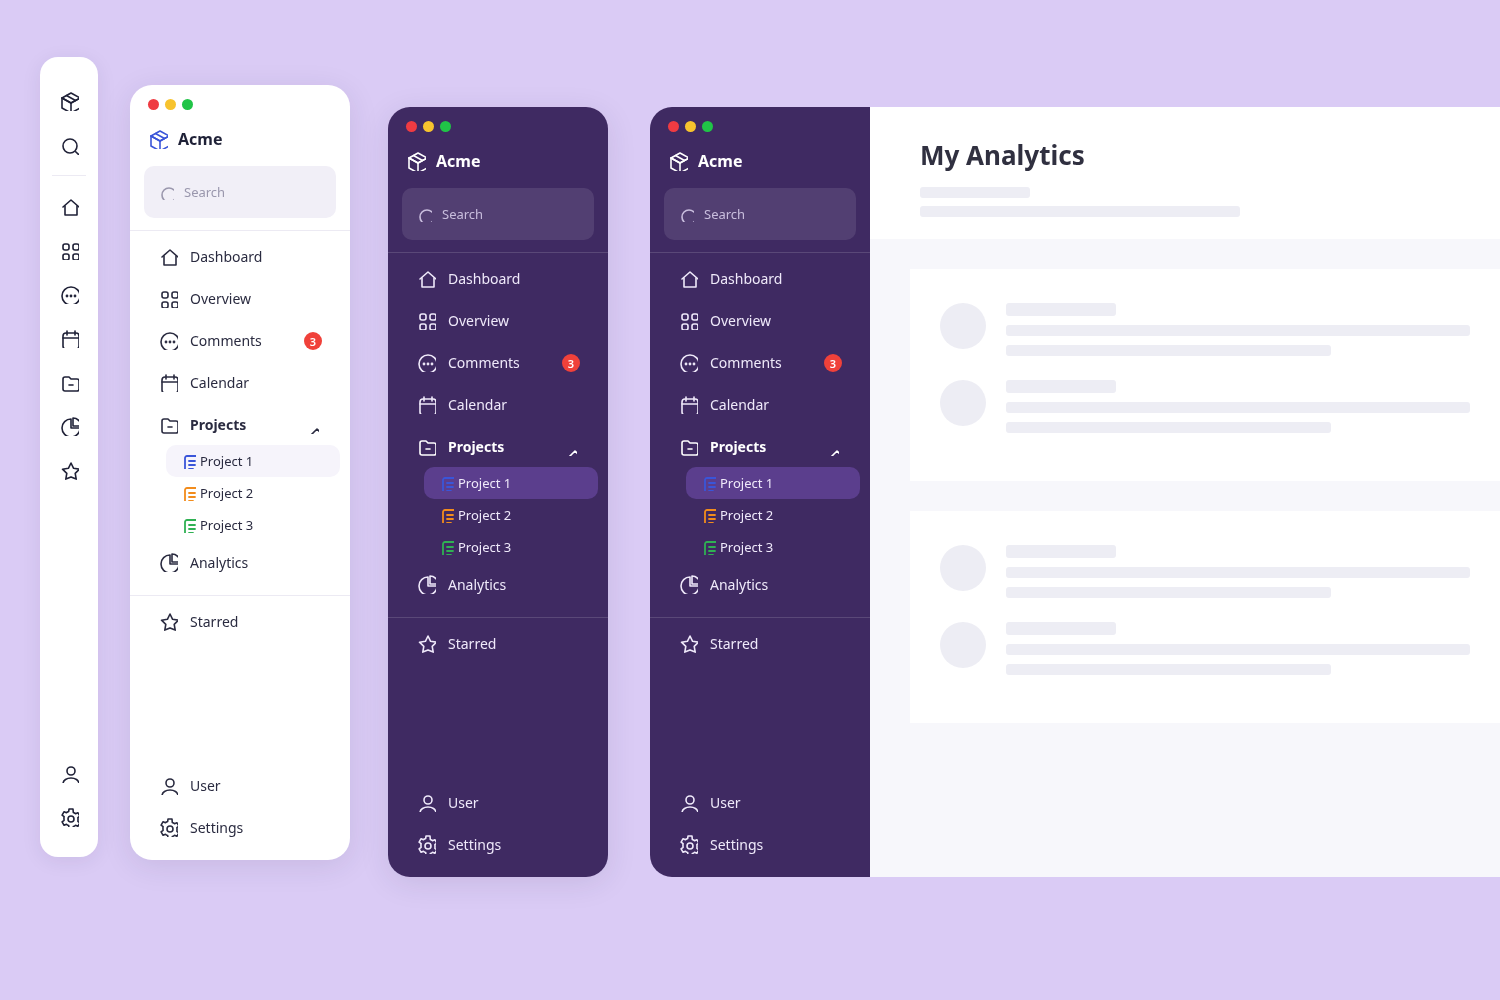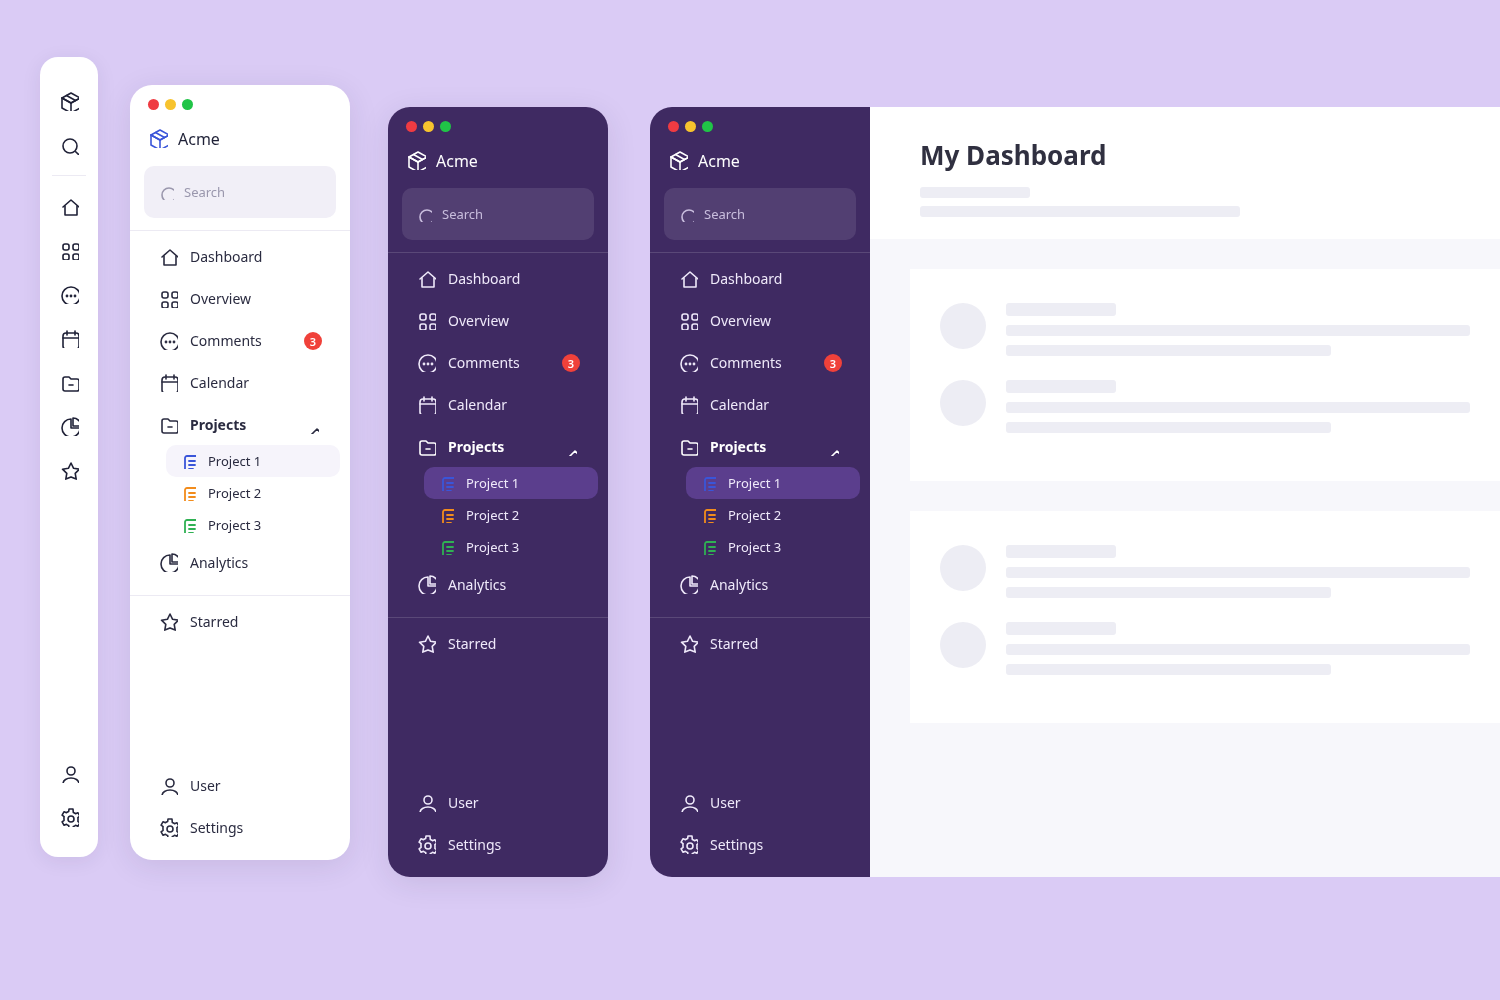--- a/index.html
+++ b/index.html
@@ -39,26 +39,26 @@
 
 
 .rail{position:absolute;left:40px;top:57px;width:58px;height:800px;background:#fff;border-radius:18px;box-shadow:0 4px 20px rgba(40,30,70,.08);display:flex;flex-direction:column;align-items:center;padding:22px 0 18px 0;color:var(--text-dark)}
 .rail .logo{color:var(--blue);margin-bottom:20px}
 .rail .ic{margin:12px 0;color:#1f2137}
 .rail .divider{width:34px;border-top:1px solid #eceaf3;margin:8px 0}
 .rail .spacer{flex:1}
 
 
 .sb{width:220px;border-radius:22px;display:flex;flex-direction:column;overflow:hidden;box-shadow:0 6px 30px rgba(40,30,70,.10)}
-.sb .brand{display:flex;gap:10px;padding:12px 18px 10px 18px;font-weight:400;font-size:16px}
+.sb .brand{display:flex;align-items:center;gap:10px;padding:12px 18px 10px 18px;font-weight:700;font-size:16px}
 .sb .search{margin:6px 14px 0 14px;border-radius:10px;display:flex;align-items:center;gap:8px;padding:17px 12px;font-size:13px}
 .sb .sec-div{margin:12px 0 4px 0;border-top:1px solid}
 .sb .item{display:flex;align-items:flex-end;gap:12px;padding:9px 18px;font-size:14px;border-radius:10px;margin:2px 10px}
 .sb .item .lbl{flex:1}
-.sb .sub{margin-left:36px;margin-right:10px;border-radius:10px;padding:7px 12px;display:flex;align-items:center;gap:10px;font-size:13px}
+.sb .sub{margin-left:36px;margin-right:10px;border-radius:10px;padding:7px 12px;display:flex;align-items:center;gap:2px;font-size:13px}
 .sb .docic{width:16px;height:16px}
 .sb .docic svg{width:16px;height:16px;stroke-width:1.8}
 .sb .foot-spacer{flex:1}
 .chev{width:14px;height:14px}
 .chev svg{width:14px;height:14px}
 
 
 .sb1{position:absolute;left:130px;top:85px;height:775px;background:#fff;color:var(--text-dark)}
 .sb1 .brand{color:var(--text-dark)}
 .sb1 .brand .ic{color:var(--blue)}
@@ -616,21 +616,21 @@
         <svg>
           <use href="#i-gear"></use>
         </svg>
       </span>
     <span class="lbl">Settings</span>
   </div>
 </div>
 
 <div class="content">
   <div class="header">
-    <h1>My Dashboard</h1>
+    <h1>My Analytics</h1>
     <div class="ph1"></div>
     <div class="ph2"></div>
   </div>
   <div class="card">
     <div class="entry">
       <div class="avatar"></div>
       <div class="lines">
           <div class="la"></div>
           <div class="lb"></div>
           <div class="lc"></div>

